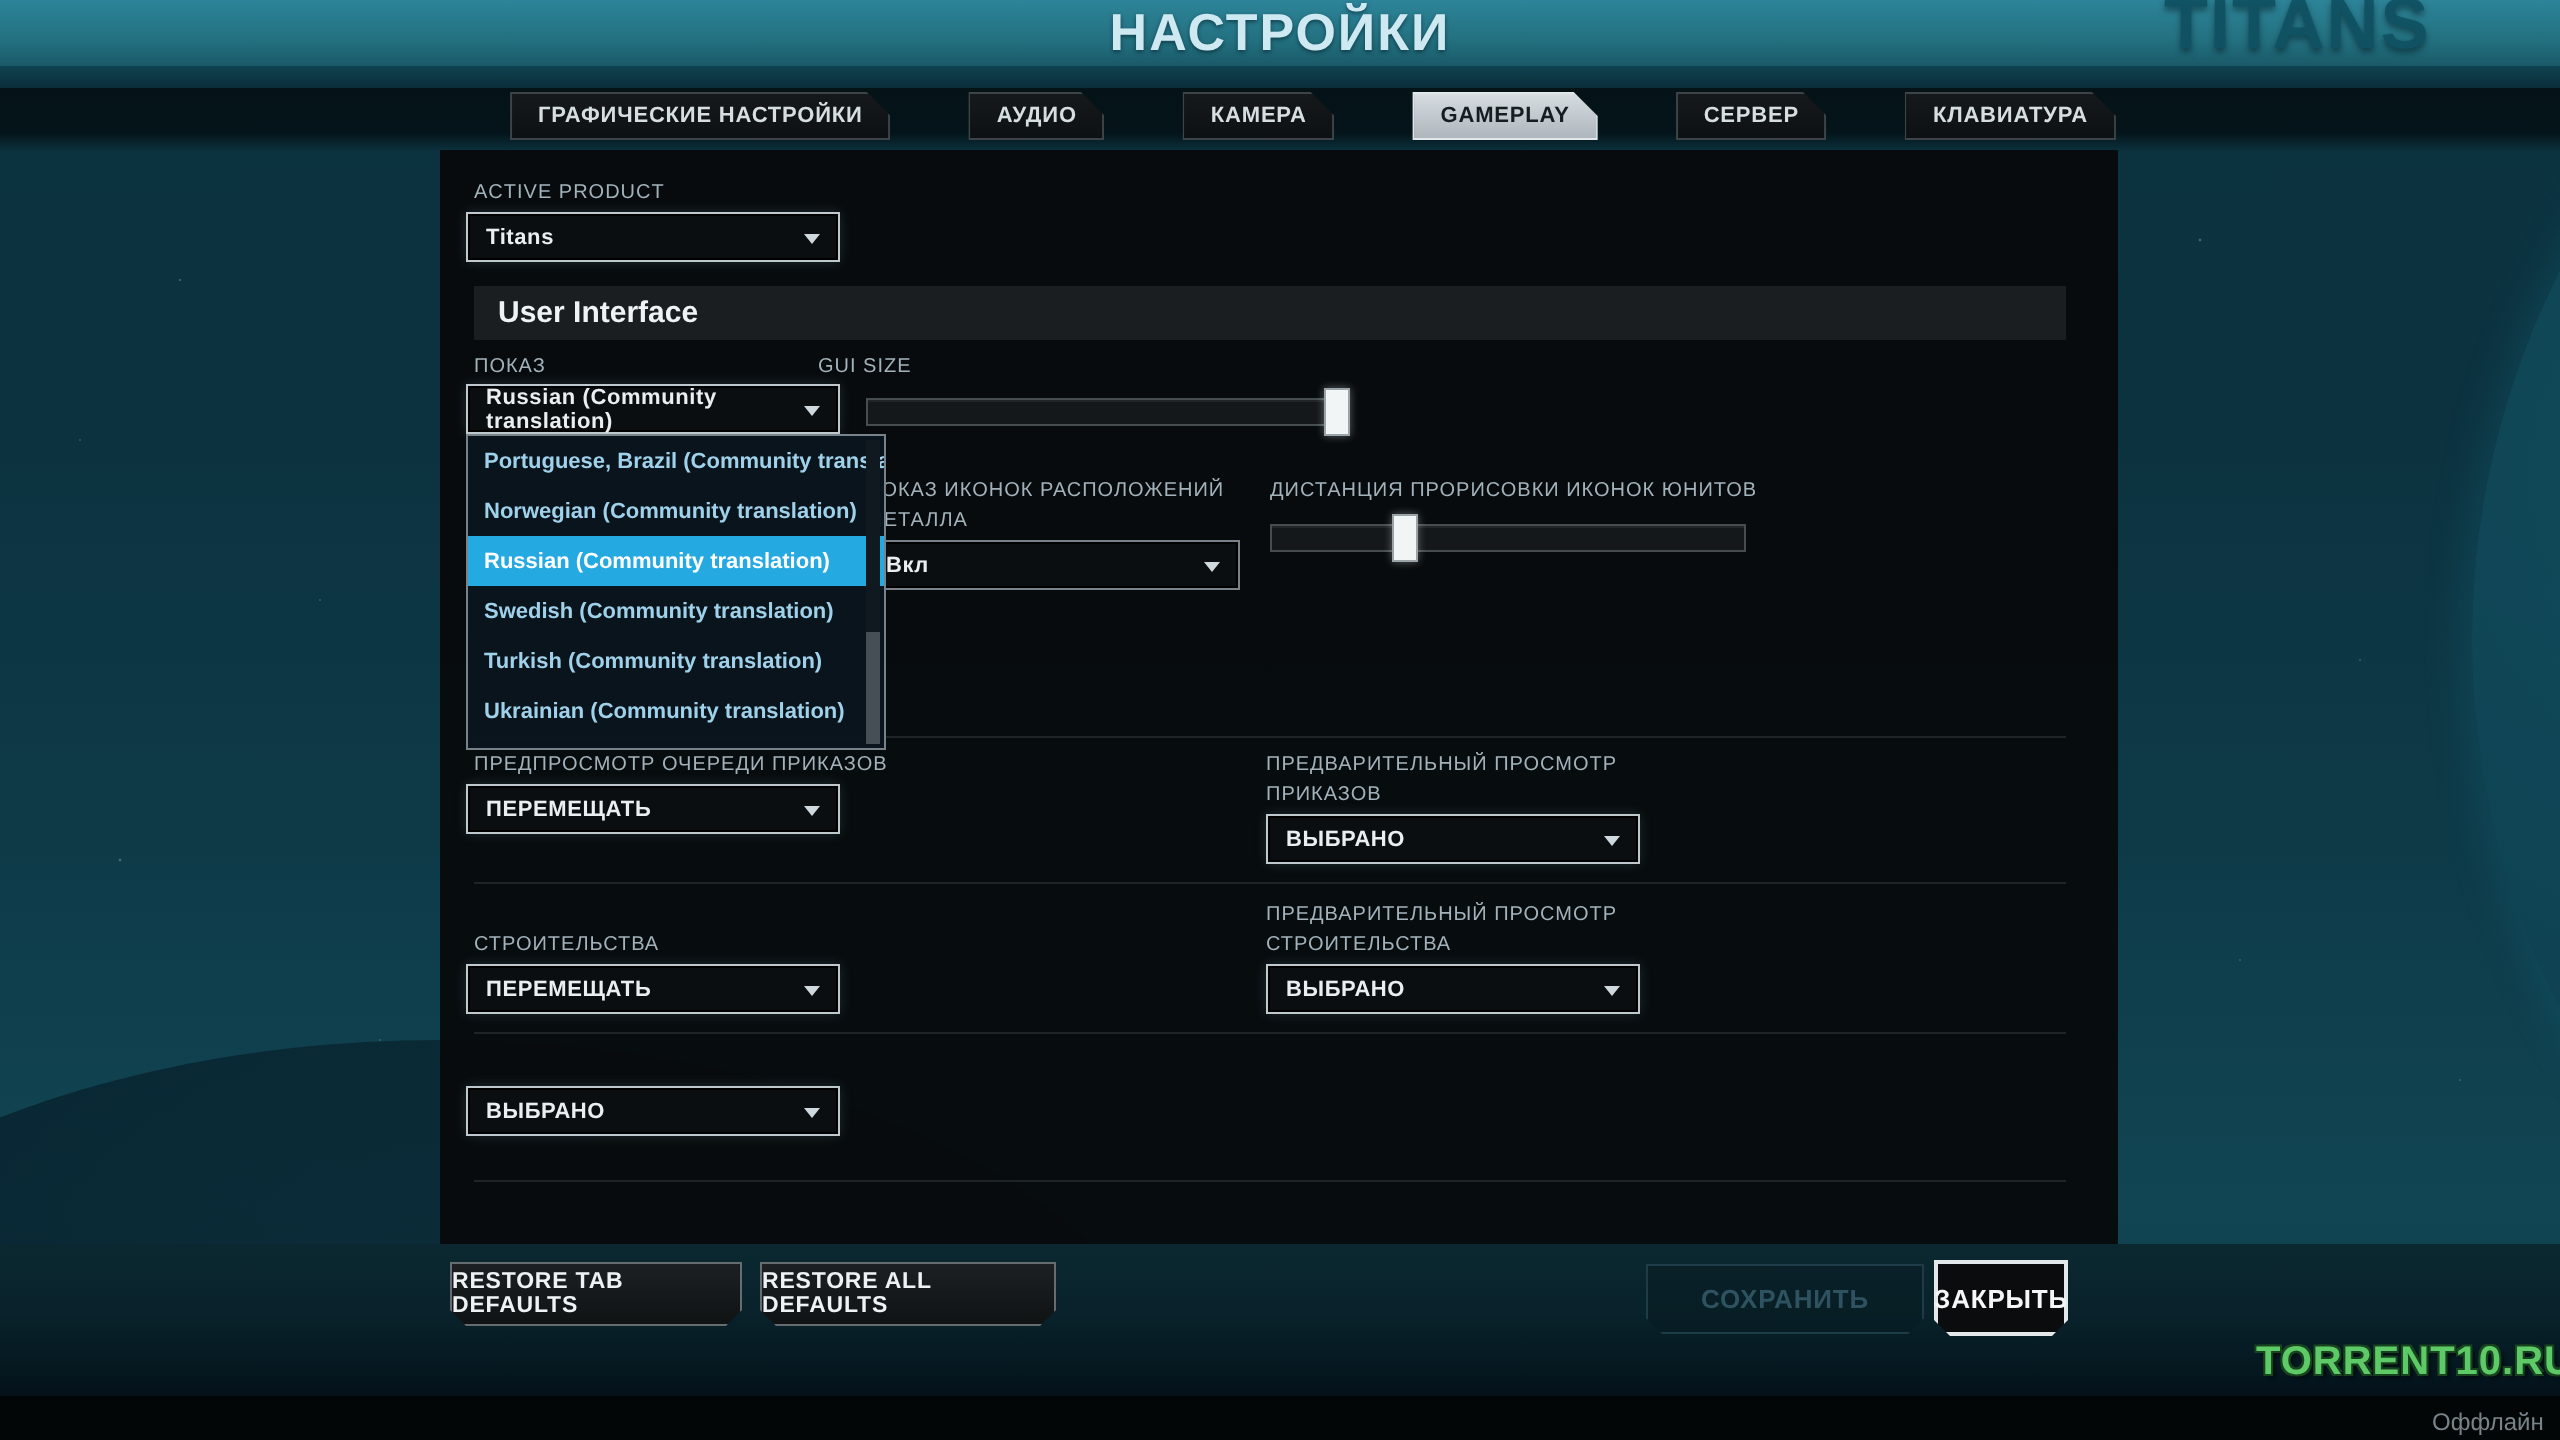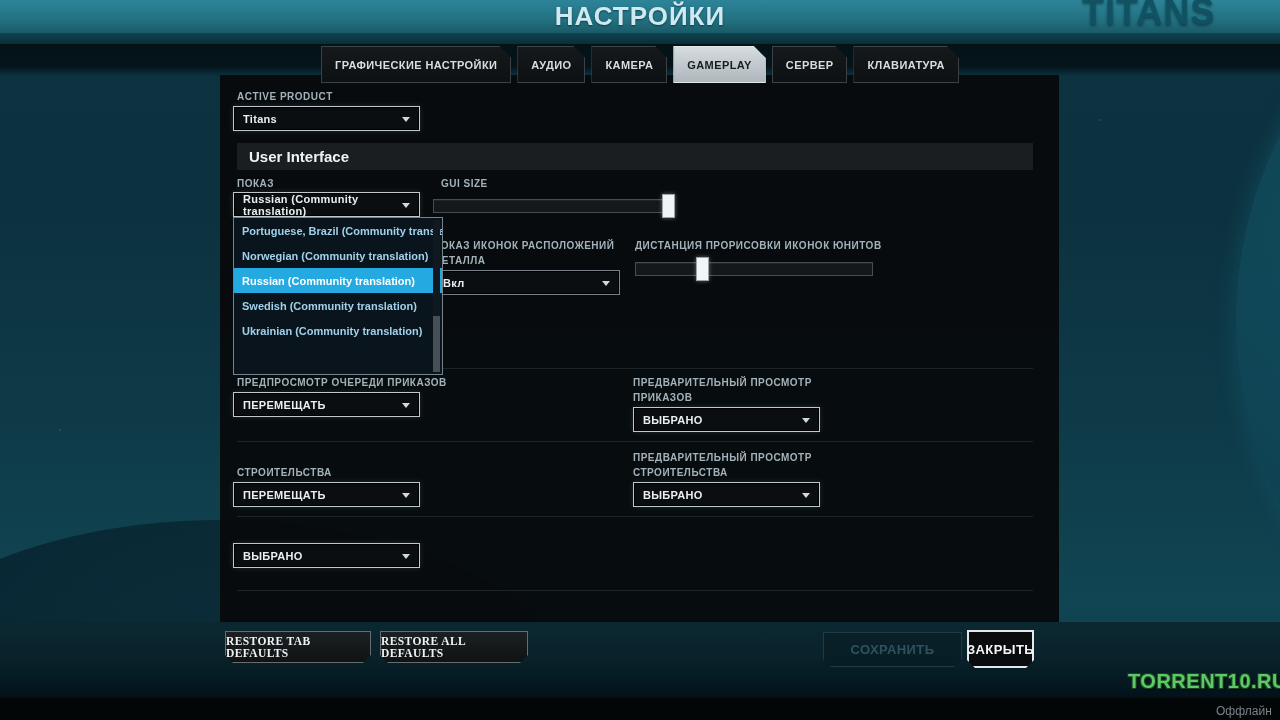--- a/index.html
+++ b/index.html
@@ -32,29 +32,29 @@
   .topbar-sub{position:absolute;left:0;top:33px;width:1280px;height:11px;z-index:4;
     background:linear-gradient(180deg,#0f4250 0%,#0a2e39 100%);}
   .tabband{position:absolute;left:0;top:44px;width:1280px;height:32px;z-index:3;
     background:linear-gradient(180deg,#051317 0%,#04141a 70%,rgba(4,18,24,0) 100%);}
   .page-title{position:absolute;left:0;top:1px;width:1280px;text-align:center;z-index:5;
     font-size:26px;font-weight:bold;color:#cfe9f2;letter-spacing:1px;text-shadow:0 1px 2px rgba(0,30,40,.6);}
   .titans-logo{position:absolute;left:1082px;top:-9px;z-index:4;font-size:36px;font-weight:900;
     letter-spacing:1px;color:rgba(16,82,99,.95);text-shadow:0 2px 3px rgba(0,20,28,.5);}
   
   .tabs{position:absolute;top:46px;left:50%;transform:translateX(-50%);display:flex;gap:6px;z-index:5;}
-  .tab{height:37px;display:flex;align-items:center;padding:0 13px;cursor:pointer;
+  .tab{height:24px;display:flex;align-items:center;padding:0 13px;cursor:pointer;
     background:linear-gradient(180deg,#16191b,#0e1113);border:1px solid #3d4448;box-sizing:border-box;
     color:#d6dee2;font-size:11px;font-weight:bold;letter-spacing:.4px;white-space:nowrap;
-    clip-path:polygon(0 0,calc(100% - 12px) 0,100% 12px,100% 100%,0 100%);}
+    clip-path:polygon(0 0,calc(100% - 12px) 0,100% 12px,100% 100%,0 100%);margin-left:33px;}
   .tab.active{background:linear-gradient(180deg,#d6dce0,#aeb7bd);color:#161d20;border-color:#e2e7ea;}
   
   .panel{position:absolute;left:220px;top:75px;width:839px;height:547px;z-index:2;
     background:rgba(7,10,12,0.95);}
-  .flabel{position:absolute;font-size:10px;font-weight:bold;letter-spacing:.5px;color:#a3b2ba;z-index:3;white-space:nowrap;}
+  .flabel{position:absolute;font-size:10px;font-weight:normal;letter-spacing:.5px;color:#a3b2ba;z-index:3;white-space:nowrap;}
   .section-bar{position:absolute;left:237px;top:143px;width:796px;height:27px;z-index:3;
     background:#1a1e21;display:flex;align-items:center;padding-left:12px;box-sizing:border-box;
     color:#eef4f6;font-size:15px;font-weight:bold;}
   .divider{position:absolute;height:1px;background:#1d2428;z-index:3;}
   
   .select{position:absolute;height:25px;background:#0b0e10;border:1px solid #bec8cd;box-sizing:border-box;z-index:3;
     display:flex;align-items:center;padding-left:9px;cursor:pointer;
     box-shadow:0 0 6px rgba(150,185,200,.18), inset 0 0 0 1px #000;}
   .select.dim{border-color:#79828a;box-shadow:inset 0 0 0 1px #000;}
   .select .val{color:#e9eef1;font-size:11px;font-weight:bold;letter-spacing:.3px;}
@@ -73,21 +73,21 @@
   .droplist .item.selected{background:#25a9e1;color:#ffffff;}
   .dscroll{position:absolute;right:2px;top:2px;width:7px;height:152px;background:#10191f;}
   .dscroll .dthumb{position:absolute;left:0;top:96px;width:7px;height:56px;background:#454f55;cursor:grab;}
   
   .footer{position:absolute;left:0;top:622px;width:1280px;height:76px;z-index:3;
     background:linear-gradient(180deg,#0b2831 0%,#09222b 45%,#051820 82%,#041119 100%);}
   .bottom-strip{position:absolute;left:0;top:698px;width:1280px;height:22px;z-index:3;background:#020606;}
   .btn{position:absolute;z-index:4;display:flex;align-items:center;justify-content:center;cursor:pointer;
     font-weight:bold;letter-spacing:.4px;box-sizing:border-box;
     clip-path:polygon(0 0,100% 0,100% calc(100% - 8px),calc(100% - 8px) 100%,8px 100%,0 calc(100% - 8px));}
-  .btn-restore{background:linear-gradient(180deg,#1c2022,#101314);border:1px solid #666d71;color:#eef2f4;font-size:11.5px;font-family:Liberation Serif, serif;}
+  .btn-restore{background:linear-gradient(180deg,#1c2022,#101314);border:1px solid #666d71;color:#eef2f4;font-size:11.5px;}
   .btn-save{background:rgba(8,24,30,.4);border:1px solid #1d3c47;color:#2e5260;font-size:13px;}
   .btn-close{background:#0b0c0d;border:2px solid #e3e8ea;color:#f4f7f8;font-size:13px;
     box-shadow:0 0 10px rgba(220,235,240,.35);}
   .watermark{position:absolute;left:1128px;top:670px;z-index:5;font-size:20px;font-weight:800;color:#5ec967;
     letter-spacing:.5px;
     text-shadow:1px 1px 0 #17431f,-1px -1px 0 #17431f,1px -1px 0 #17431f,-1px 1px 0 #17431f,2px 2px 2px rgba(0,0,0,.6);}
   .offline{position:absolute;left:1216px;top:704px;z-index:5;font-size:12px;color:#79838a;}
 </style>
 </head>
 <body>
@@ -118,21 +118,21 @@
 
   <div class="flabel" style="left:237px;top:91px;">ACTIVE PRODUCT</div>
   <div class="select" style="left:233px;top:106px;width:187px;">
     <span class="val">Titans</span>
     <span class="caret"></span>
   </div>
 
   <div class="section-bar">User Interface</div>
 
   <div class="flabel" style="left:237px;top:178px;">ПОКАЗ</div>
-  <div class="flabel" style="left:441px;top:178px;">GUI SIZE</div>
+  <div class="flabel" style="left:409px;top:178px;">GUI SIZE</div>
 
   <div class="select" style="left:233px;top:192px;width:187px;">
     <span class="val">Russian (Community translation)</span>
     <span class="caret"></span>
   </div>
 
   <div class="slider" style="left:433px;top:199px;width:236px;">
     <div class="thumb" style="left: calc(100% - 6px);"></div>
   </div>
 
@@ -187,20 +187,21 @@
     <span class="caret"></span>
   </div>
 
   <div class="divider" style="left:237px;top:590px;width:796px;"></div>
 
   <div class="droplist">
     <div class="item">Portuguese, Brazil (Community translation)</div>
     <div class="item">Norwegian (Community translation)</div>
     <div class="item selected">Russian (Community translation)</div>
     <div class="item">Swedish (Community translation)</div>
+    <div class="item">Turkish (Community translation)</div>
     <div class="item">Ukrainian (Community translation)</div>
     <div class="dscroll">
       <div class="dthumb"></div>
     </div>
   </div>
 
   <div class="footer"></div>
   <div class="bottom-strip"></div>
 
   <div class="btn btn-restore" style="left:225px;top:631px;width:146px;height:32px;">RESTORE TAB DEFAULTS</div>

